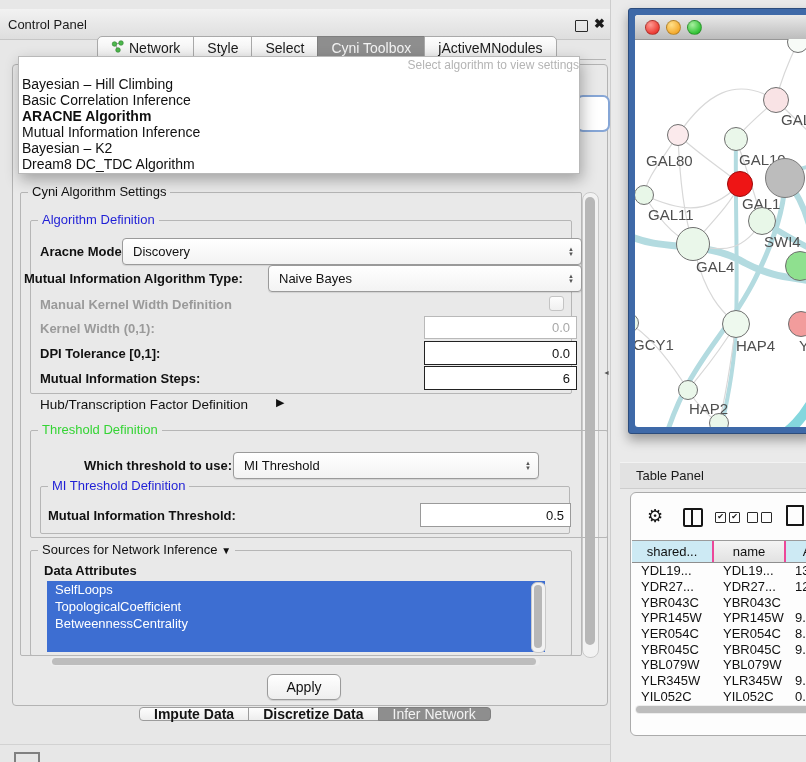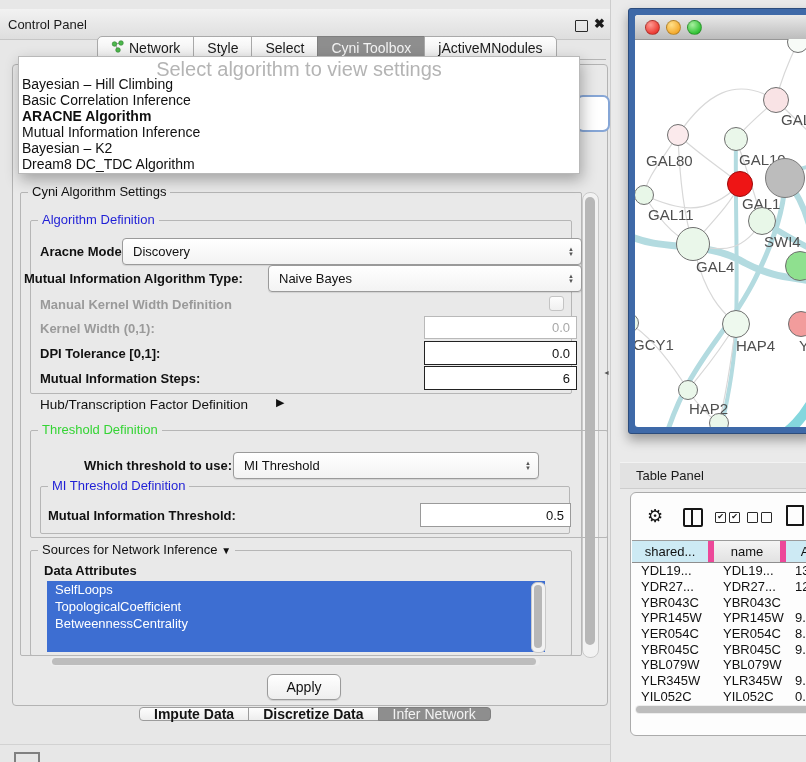--- a/index.html
+++ b/index.html
@@ -53,21 +53,21 @@
             justify-content:center;box-shadow:0 1px 1px rgba(0,0,0,0.12);}
   .btabbar{left:140px;top:707px;height:14px;display:flex;}
   .btab{display:flex;align-items:center;padding:0 14px;font-size:14px;font-weight:bold;
         background:linear-gradient(#fdfdfd,#ededed);border:1px solid #9c9c9c;margin-left:-1px;color:#141414;}
   .btab:first-child{border-radius:4px 0 0 4px;}
   .btab:last-child{border-radius:0 4px 4px 0;}
   .btab.sel{background:#8e8e8e;color:#f2f2f2;border-color:#7f7f7f;font-weight:normal;}
   
   .dd{left:18px;top:56px;width:560px;height:116px;background:#fff;border:1px solid #b9b9b9;
       box-shadow:2px 6px 14px rgba(0,0,0,0.30);}
-  .dd-ph{position:absolute;left:0;top:1px;width:100%;text-align:center;font-size:20px;color:#b4b4b4;}
+  .dd-ph{position:absolute;left:0;top:1px;width:100%;text-align:right;font-size:12px;color:#b4b4b4;}
   .dd-items{position:absolute;left:0;top:19px;width:100%;}
   .dd-item{height:16px;line-height:16px;font-size:14px;padding-left:3px;color:#101010;white-space:nowrap;}
   .dd-item.bold{font-weight:bold;}
   .peek-box{left:576px;top:95px;width:30px;height:33px;background:#fff;border:2px solid #86a6d6;border-radius:7px;}
   
   .right-bg{left:610px;top:0;width:196px;height:762px;background:#eaeaea;}
   .vdivider{left:610px;top:0;width:1px;height:762px;background:#cdcdcd;}
   .resize-arrow{left:603px;top:369px;font-size:7px;color:#555;}
   .netframe{left:628px;top:8px;width:184px;height:424px;background:#3e69a8;border:1px solid #2c4c7c;
             border-radius:3px;box-shadow:0 6px 12px rgba(0,0,0,0.35);}
@@ -90,21 +90,21 @@
   .tool{position:absolute;color:#161616;}
   .gear{left:16px;top:12px;font-size:18px;}
   .colicon{left:52px;top:15px;width:16px;height:15px;border:2px solid #161616;border-radius:2px;}
   .colicon::after{content:"";position:absolute;left:6px;top:0;width:2px;height:15px;background:#161616;}
   .cbpair{position:absolute;top:19px;display:flex;gap:3px;}
   .cb{width:9px;height:9px;border:1.5px solid #2a2a2a;border-radius:1px;font-size:8px;line-height:8px;
       text-align:center;color:#111;}
   .docicon{left:155px;top:12px;width:14px;height:17px;border:2px solid #161616;border-radius:1px;}
   .thead{position:absolute;left:1px;top:47px;width:198px;height:23px;display:flex;border-top:1px solid #9b9b9b;
          border-bottom:1px solid #8e8e8e;box-sizing:border-box;}
-  .th{display:flex;align-items:center;justify-content:center;font-size:13px;border-right:6px solid #ec4899;
+  .th{display:flex;align-items:center;justify-content:center;font-size:13px;border-right:2px solid #ec4899;
       box-sizing:border-box;height:100%;}
   .th.hl{background:#cdeaf4;}
   .th.plain{background:linear-gradient(#f4f4f4,#e2e2e2);}
   .tbody{position:absolute;left:1px;top:70px;width:198px;height:139px;overflow:hidden;font-size:13px;}
   .trow{display:flex;height:15.7px;align-items:center;}
   .td{white-space:nowrap;overflow:hidden;}
   .bottom-strip-line{left:0;top:744px;width:620px;height:1px;background:#d2d2d2;}
   .dock-icon{left:14px;top:752px;width:22px;height:14px;border:2px solid #808080;background:#e6e6e6;}
 </style>
 </head>

